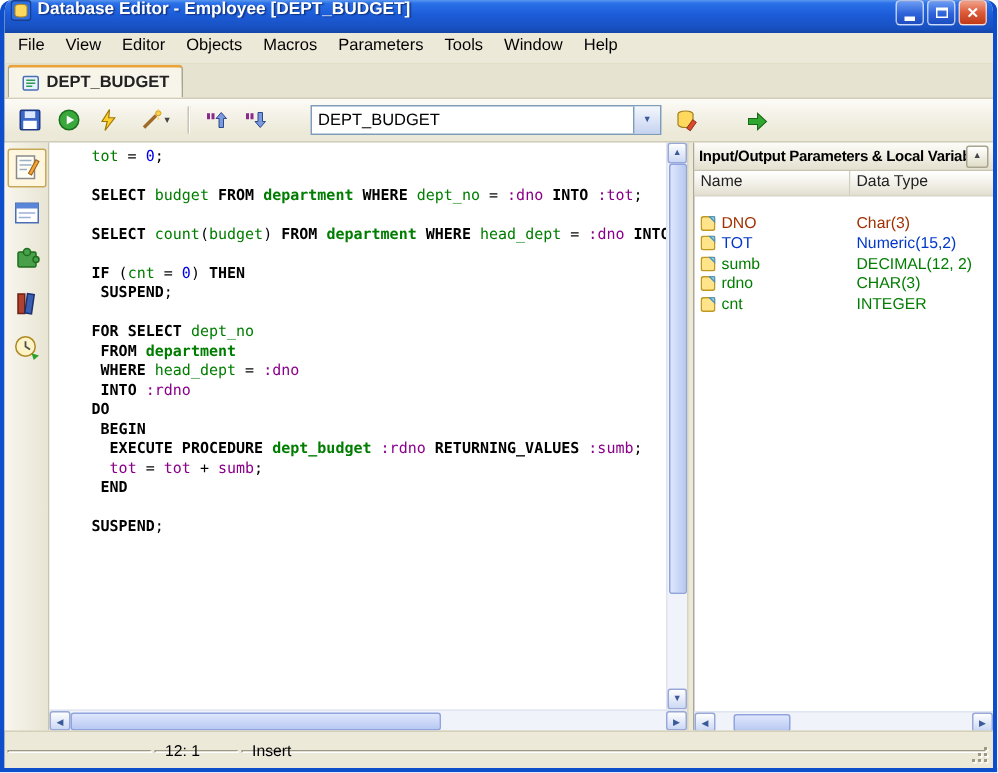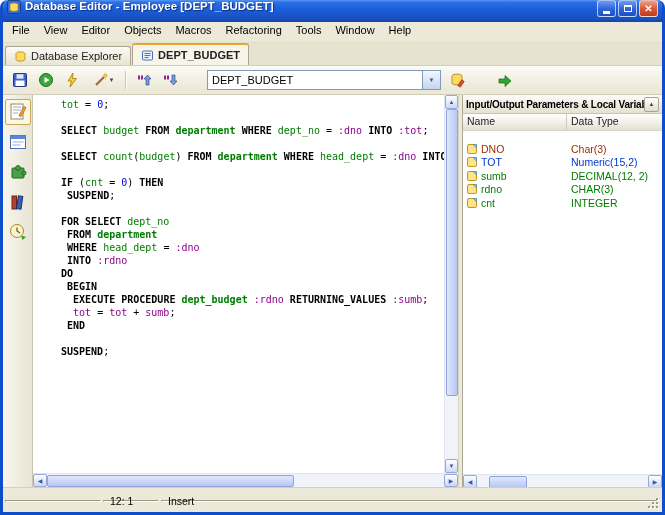--- a/index.html
+++ b/index.html
@@ -137,34 +137,27 @@
         </span>
     </span>
   </div>
 
   <div class="menubar">
       <span class="menu-item">File</span>
       <span class="menu-item">View</span>
       <span class="menu-item">Editor</span>
       <span class="menu-item">Objects</span>
       <span class="menu-item">Macros</span>
-      <span class="menu-item">Refactoring</span>
+      <span class="menu-item">Parameters</span>
       <span class="menu-item">Tools</span>
       <span class="menu-item">Window</span>
       <span class="menu-item">Help</span>
     </div>
 
   <div class="tabbar">
-    <div class="tab">
-      <svg class="tab-icon" width="13" height="13" viewBox="0 0 13 13">
-        <ellipse cx="6.5" cy="3.6" rx="4.5" ry="1.8" fill="#ffd95e" stroke="#a08020" stroke-width="0.7"></ellipse>
-        <path d="M2 3.6 v5.8 a4.5 1.8 0 0 0 9 0 V3.6" fill="#ffd95e" stroke="#a08020" stroke-width="0.7"></path>
-      </svg>
-      <span>Database Explorer</span>
-    </div>
     <div class="tab active">
       <svg class="tab-icon" width="13" height="13" viewBox="0 0 13 13">
         <rect x="1.5" y="2" width="10" height="9" rx="1" fill="#e8f2ff" stroke="#4a6fb5"></rect>
         <path d="M3.5 4.5 h6 M3.5 6.5 h6 M3.5 8.5 h4" stroke="#2f9a4f" stroke-width="1"></path>
       </svg>
       <span>DEPT_BUDGET</span>
     </div>
   </div>
 
   <div class="toolbar">

